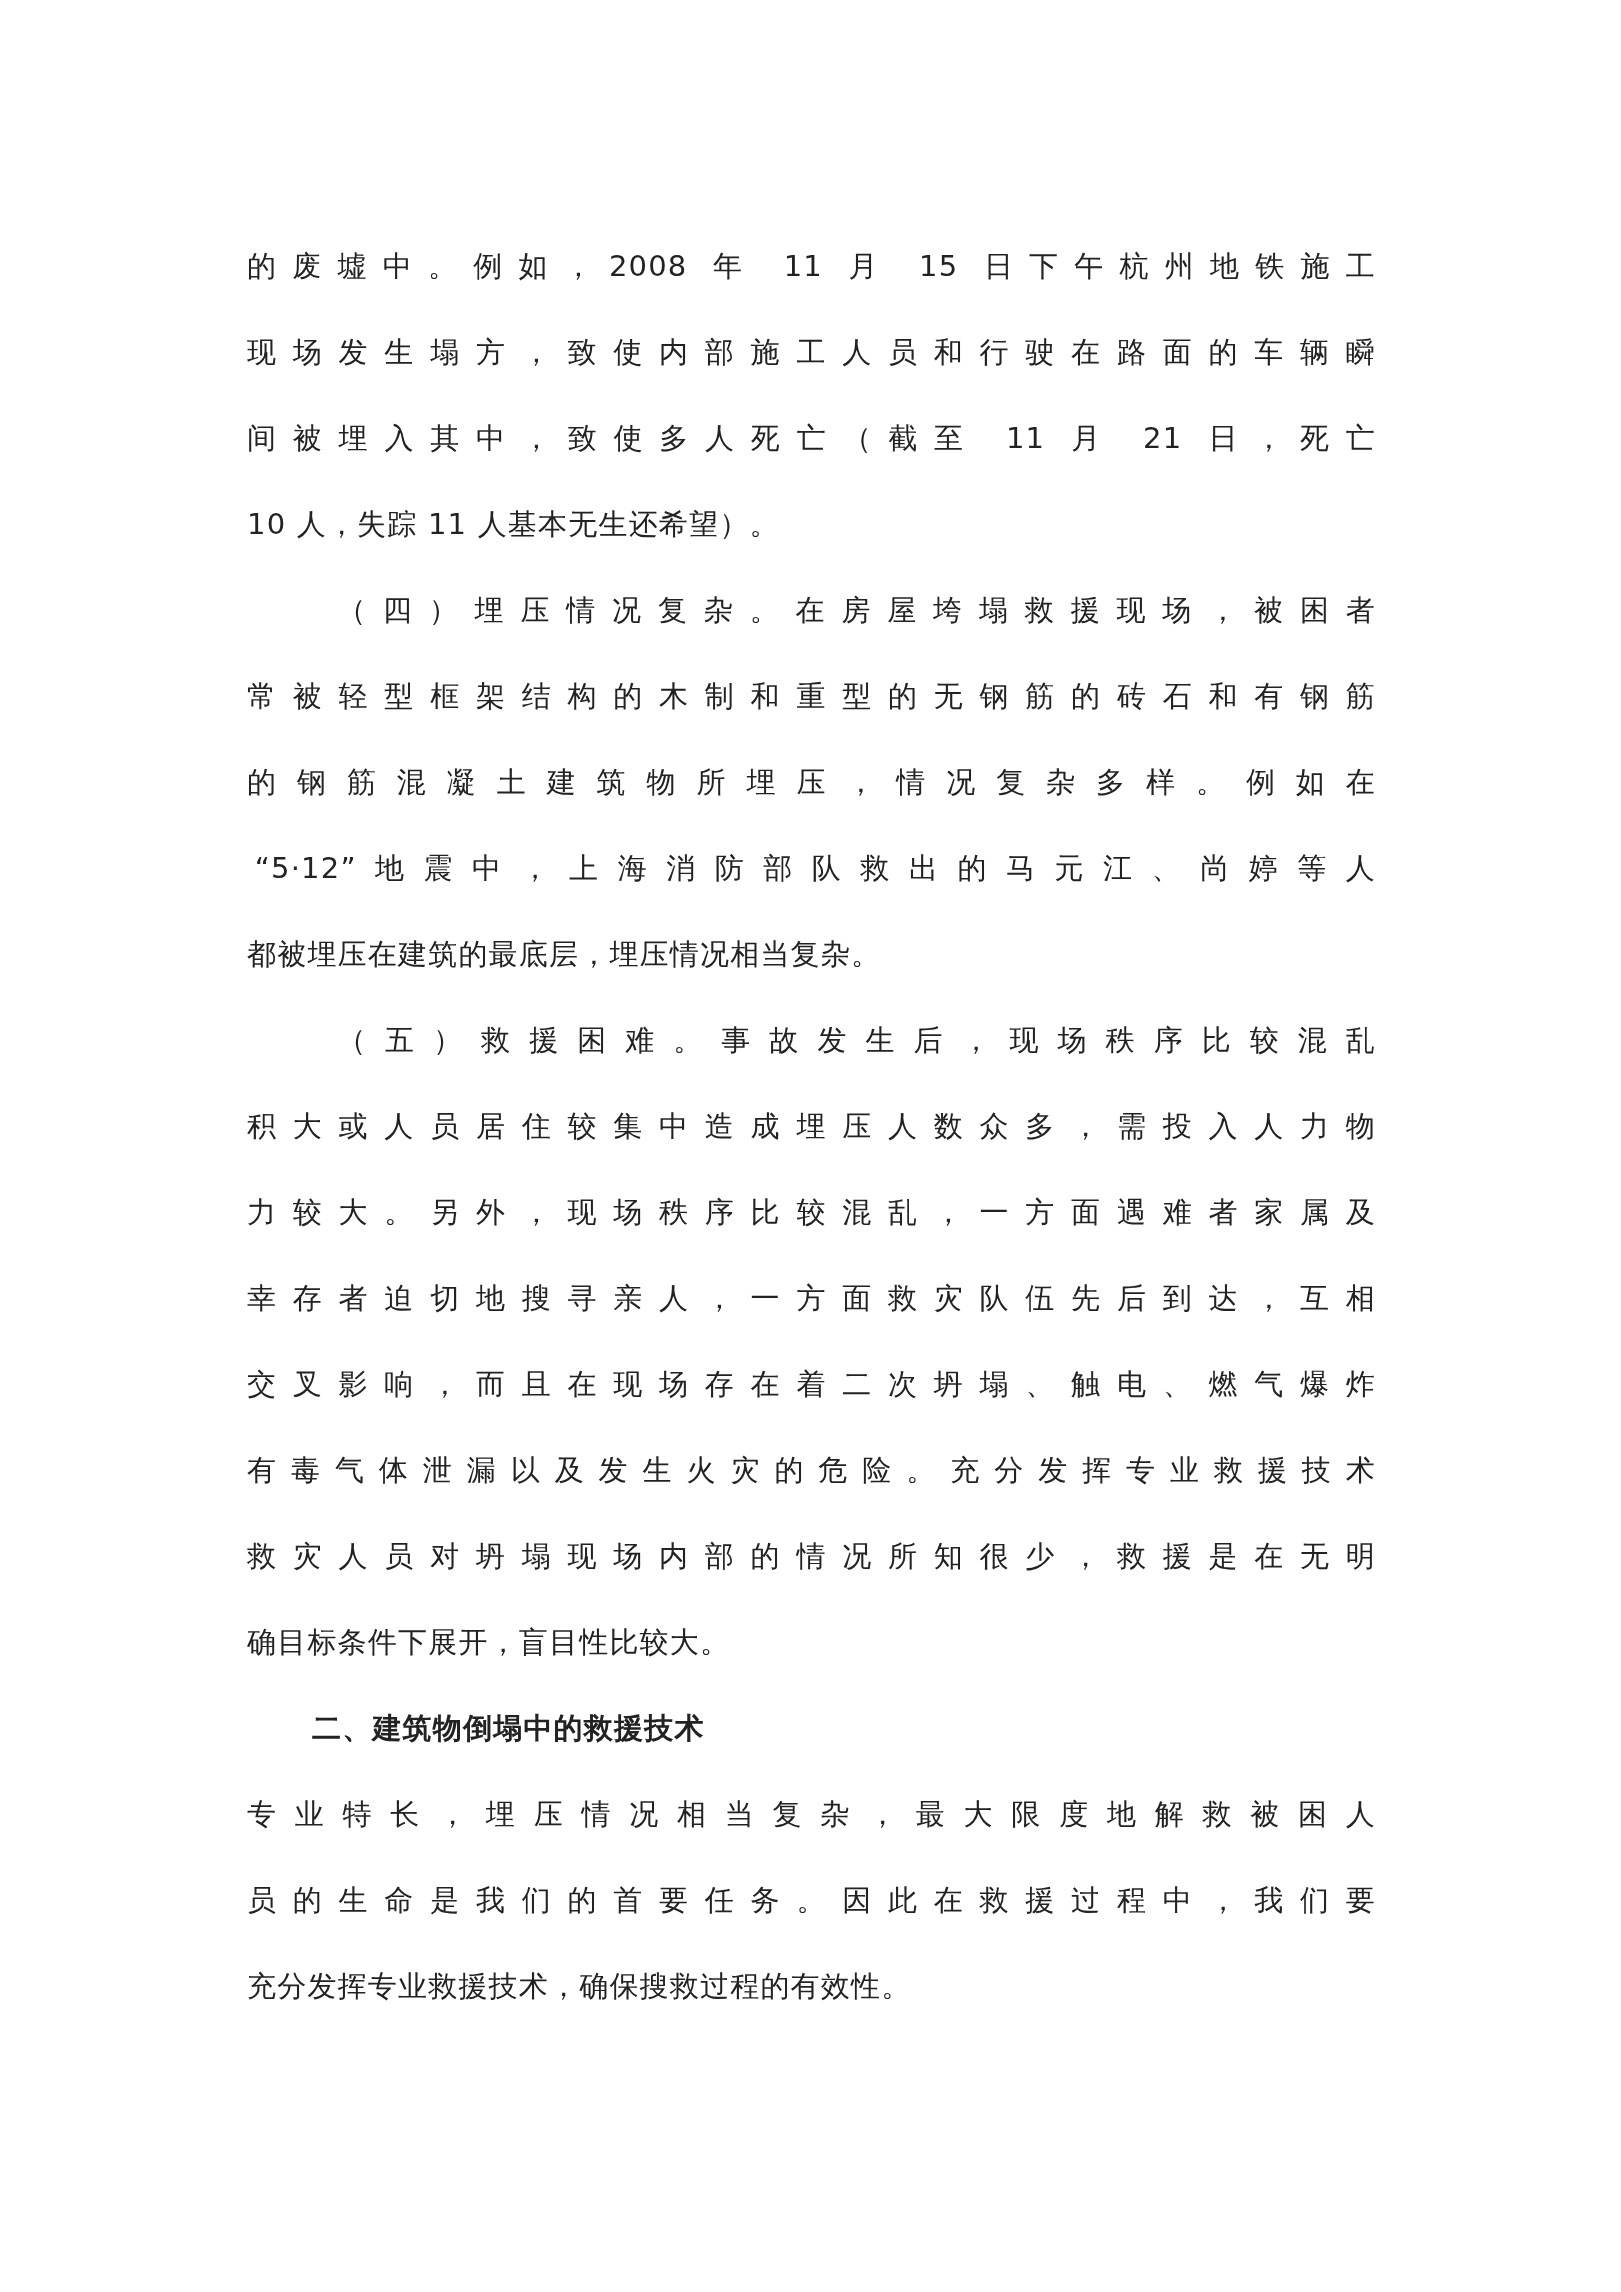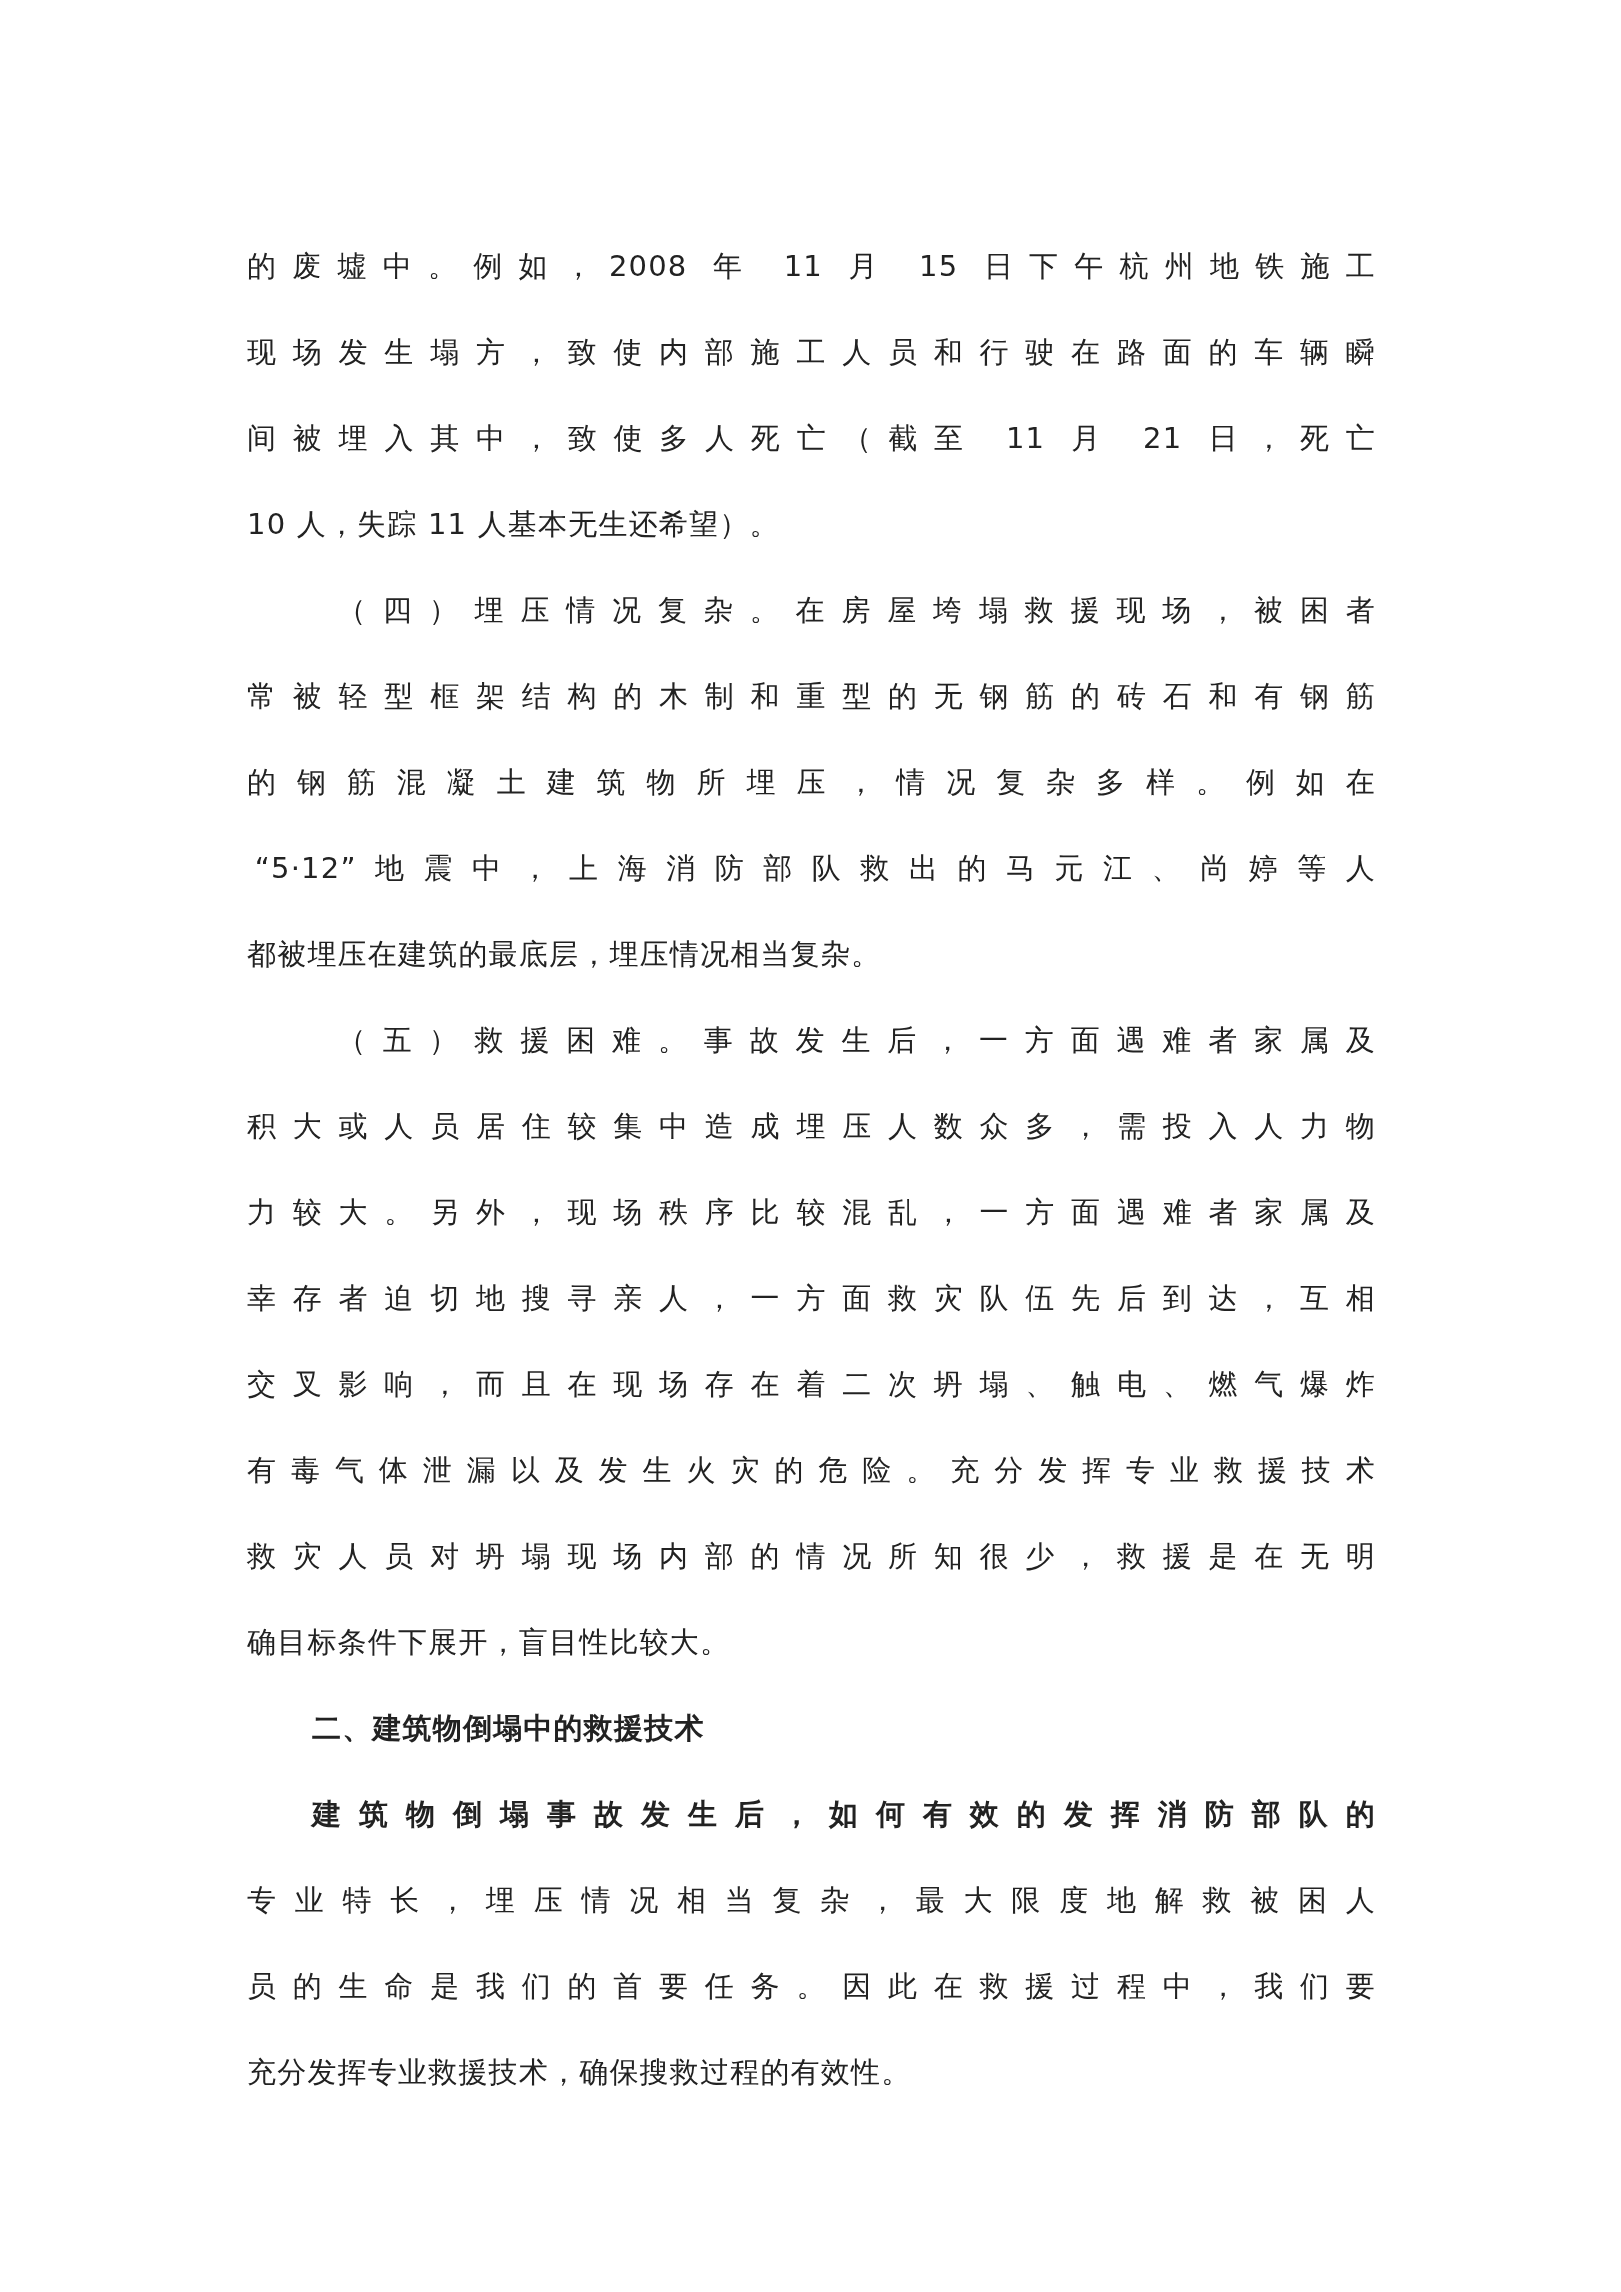--- a/index.html
+++ b/index.html
@@ -50,35 +50,34 @@
 
   <div>
     <div class="line justify indent2">（四）埋压情况复杂。在房屋垮塌救援现场，被困者</div>
     <div class="line justify">常被轻型框架结构的木制和重型的无钢筋的砖石和有钢筋</div>
     <div class="line justify">的钢筋混凝土建筑物所埋压，情况复杂多样。例如在</div>
     <div class="line justify quote-shift">“5·12”地震中，上海消防部队救出的马元江、尚婷等人</div>
     <div class="line">都被埋压在建筑的最底层，埋压情况相当复杂。</div>
   </div>
 
   <div>
-    <div class="line justify indent2">（五）救援困难。事故发生后，一方面遇难者家属及</div>
+    <div class="line justify indent2">（五）救援困难。事故发生后，现场秩序比较混乱</div>
     <div class="line justify">积大或人员居住较集中造成埋压人数众多，需投入人力物</div>
     <div class="line justify">力较大。另外，现场秩序比较混乱，一方面遇难者家属及</div>
     <div class="line justify">幸存者迫切地搜寻亲人，一方面救灾队伍先后到达，互相</div>
     <div class="line justify">交叉影响，而且在现场存在着二次坍塌、触电、燃气爆炸</div>
     <div class="line justify">有毒气体泄漏以及发生火灾的危险。充分发挥专业救援技术</div>
     <div class="line justify">救灾人员对坍塌现场内部的情况所知很少，救援是在无明</div>
     <div class="line">确目标条件下展开，盲目性比较大。</div>
   </div>
 
   <div>
     <div class="line indent1">二、建筑物倒塌中的救援技术</div>
   </div>
 
   <div>
-    <div class="line justify indent1">建筑物倒塌事故发生后，如何有效的发挥消防部队的</div>
     <div class="line justify">专业特长，埋压情况相当复杂，最大限度地解救被困人</div>
     <div class="line justify">员的生命是我们的首要任务。因此在救援过程中，我们要</div>
     <div class="line">充分发挥专业救援技术，确保搜救过程的有效性。</div>
   </div>
 
 </div>
 
 
 </body></html>

